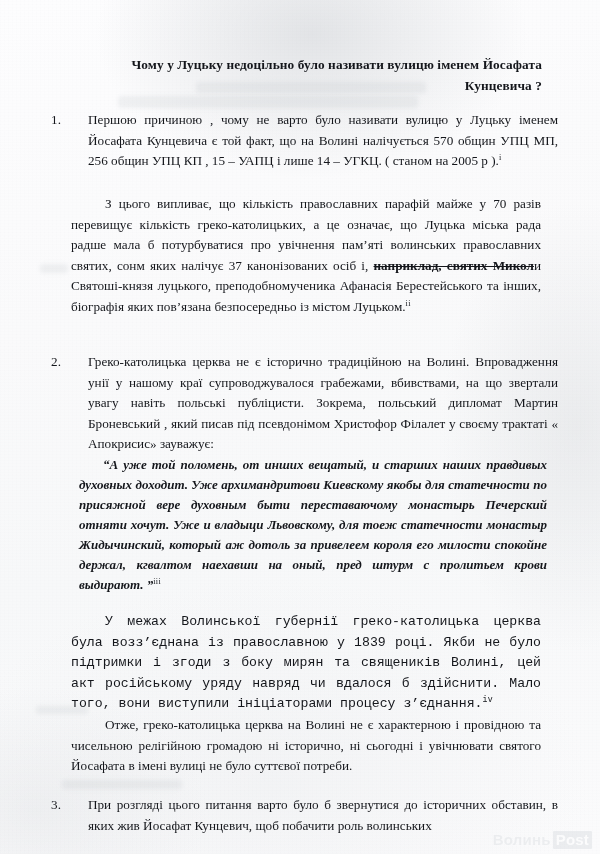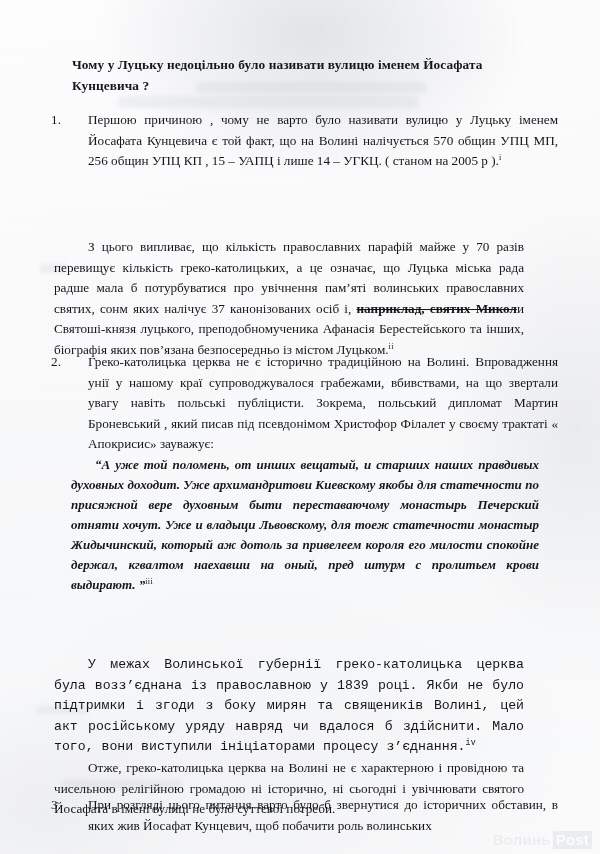--- a/index.html
+++ b/index.html
@@ -40,21 +40,21 @@
 
   .doc-title {
     position: absolute;
     left: 72px;
     top: 54px;
     width: 470px;
     font-size: 13.3px;
     font-weight: bold;
     line-height: 21px;
     letter-spacing: .1px;
-    text-align: left;
+    text-align: right;
   }
 
   .item {
     position: absolute;
     left: 42px;
     width: 516px;
     display: flex;
     align-items: flex-start;
   }
   .item-num {
@@ -69,32 +69,31 @@
   .item-body {
     flex: 1 1 auto;
     font-size: 13.2px;
     line-height: 20.5px;
     text-align: justify;
     margin-left: 20px;
   }
 
   .para {
     position: absolute;
-    left: 54px;
+    left: 71px;
     width: 470px;
     font-size: 13.2px;
     line-height: 20.5px;
     text-align: justify;
     text-indent: 34px;
-    margin-top: 43px;
   }
 
   .quote {
     position: absolute;
-    left: 71px;
+    left: 79px;
     width: 468px;
     font-size: 13.0px;
     line-height: 20px;
     font-weight: bold;
     font-style: italic;
     text-align: justify;
     text-indent: 24px;
   }
 
   .strike {

